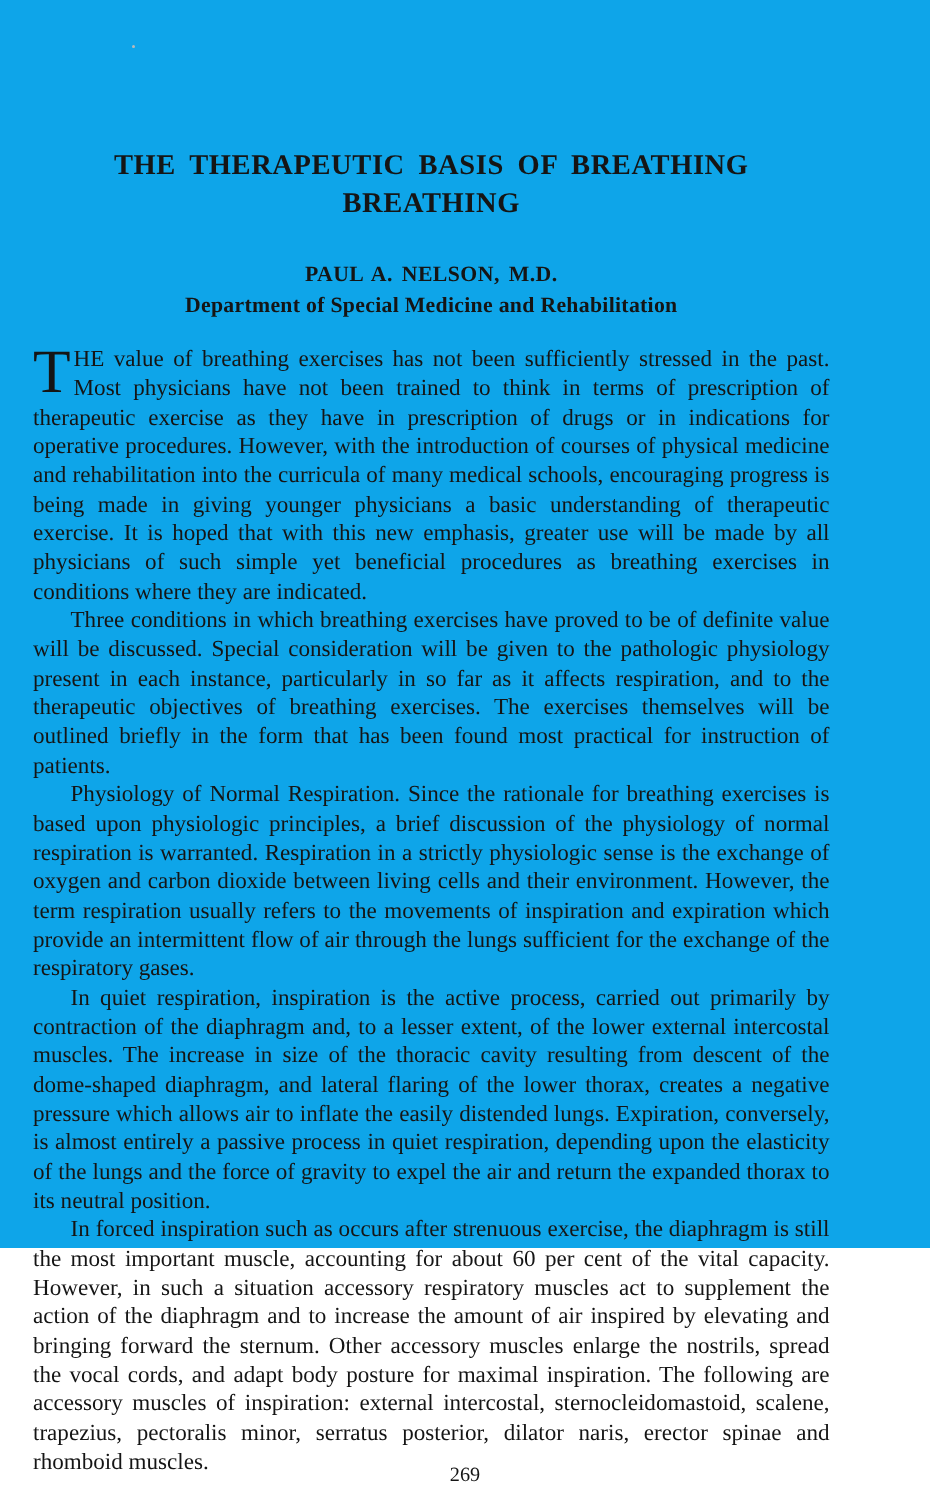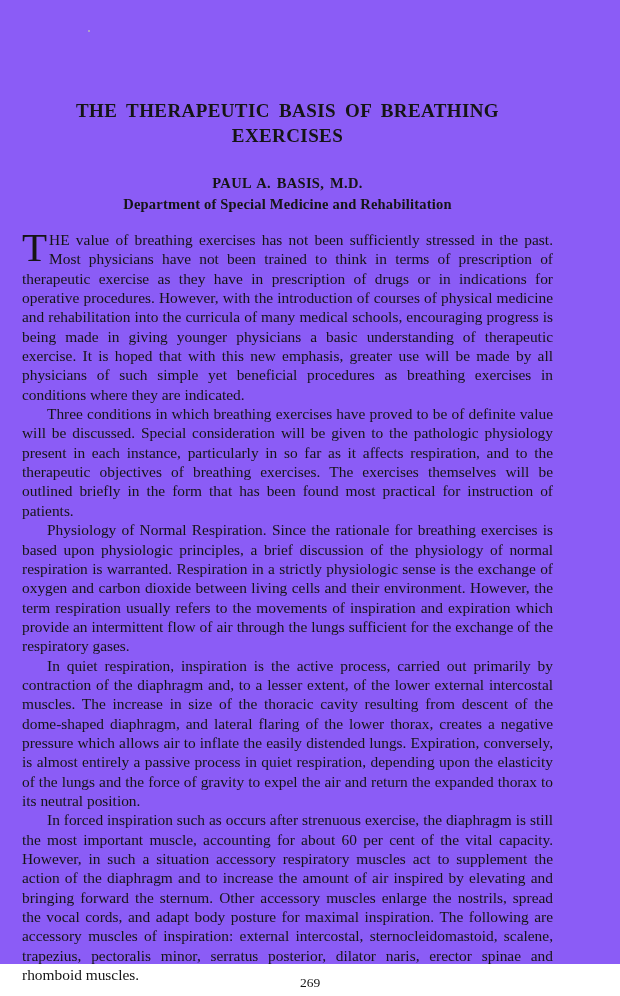--- a/index.html
+++ b/index.html
@@ -13,22 +13,22 @@
     height: 996px;
     overflow: hidden;
     font-family: "Liberation Serif", "DejaVu Serif", serif;
     color: #151515;
     -webkit-font-smoothing: antialiased;
   }
 
   .page {
     position: relative;
     width: 620px;
-    height: 964px;
-    background: #8b5cf6;
+    height: 832px;
+    background: #0ea5e9;
     box-sizing: border-box;
   }
 
   
   .scan-speck {
     position: absolute;
     left: 88px;
     top: 30px;
     width: 2px;
     height: 2px;
@@ -129,25 +129,25 @@
 <body>
 
 <div class="page">
 
   <div class="scan-speck"></div>
 
   <div class="content">
 
     <h1 class="article-title">
       <span class="title-line">THE THERAPEUTIC BASIS OF BREATHING</span>
-      <span class="title-line">EXERCISES</span>
+      <span class="title-line">BREATHING</span>
     </h1>
 
     <div class="byline">
-      <span class="author">PAUL A. BASIS, M.D.</span>
+      <span class="author">PAUL A. NELSON, M.D.</span>
       <span class="affiliation">Department of Special Medicine and Rehabilitation</span>
     </div>
 
     <div class="body-text">
 
       <p class="para para-dropcap">
         <span class="dropcap">T</span><span class="after-cap">HE value of breathing exercises has not been sufficiently stressed in the past. Most physicians have not been trained to think in terms of prescription of therapeutic exercise as they have in prescription of drugs or in indications for operative procedures. However, with the introduction of courses of physical medicine and rehabilitation into the curricula of many medical schools, encouraging progress is being made in giving younger physicians a basic understanding of therapeutic exercise. It is hoped that with this new emphasis, greater use will be made by all physicians of such simple yet beneficial procedures as breathing exercises in conditions where they are indicated.</span>
       </p>
 
       <p class="para"><span>Three conditions in which breathing exercises have proved to be of definite value will be discussed. Special consideration will be given to the pathologic physiology present in each instance, particularly in so far as it affects respiration, and to the therapeutic objectives of breathing exercises. The exercises themselves will be outlined briefly in the form that has been found most practical for instruction of patients.</span></p>

